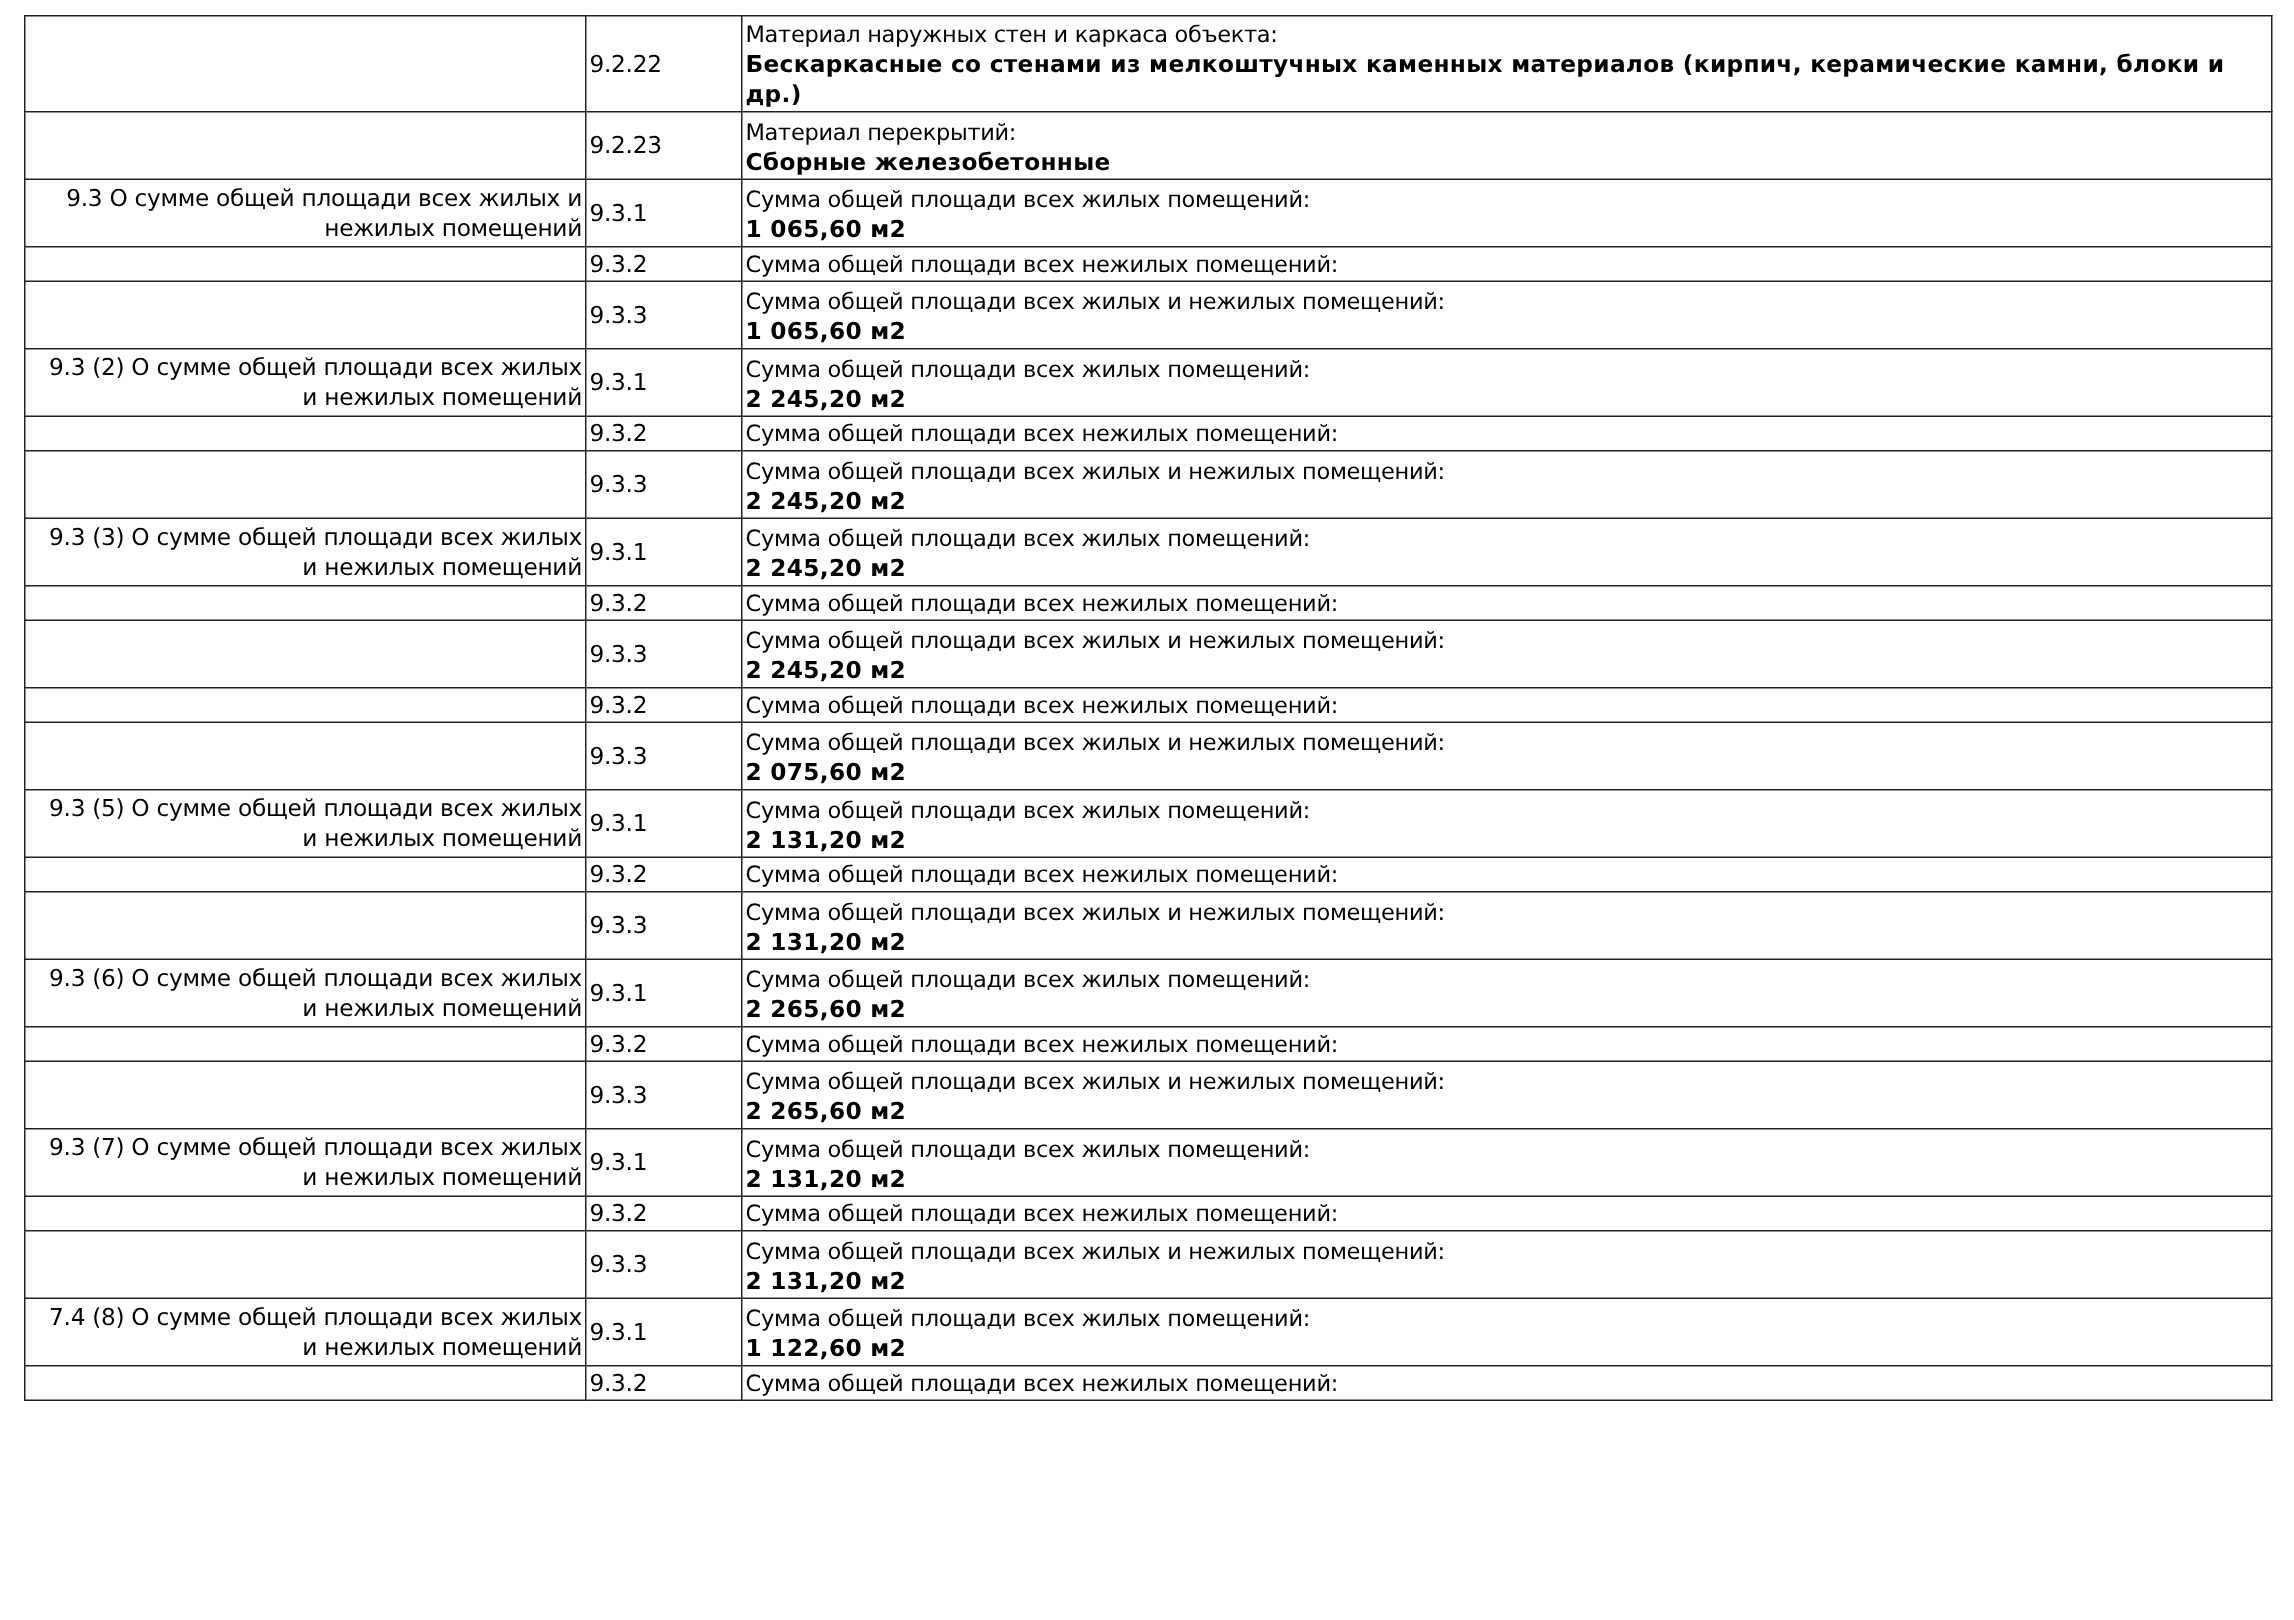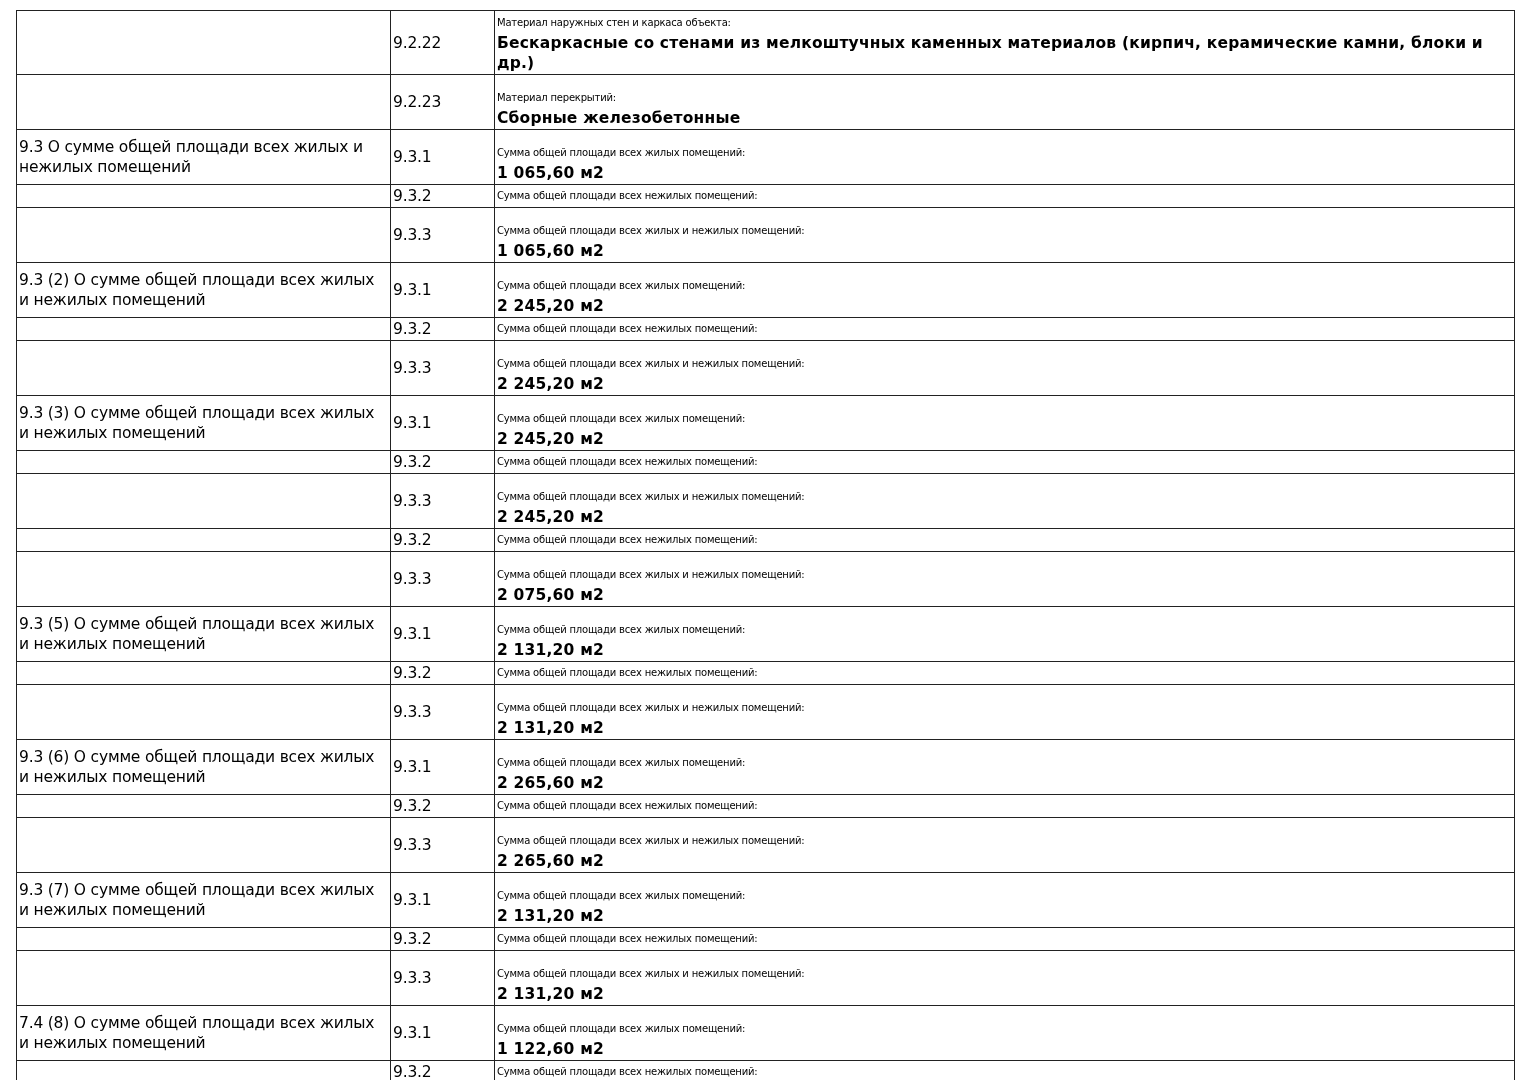--- a/index.html
+++ b/index.html
@@ -3,33 +3,33 @@
 <meta charset="utf-8">
 <style>
   html, body { margin: 0; padding: 0; background: #ffffff; }
   body { width: 1529px; height: 1080px; position: relative; overflow: hidden;
          font-family: "DejaVu Sans", sans-serif; color: #000; }
   table.doc { position: absolute; left: 16px; top: 10px; width: 1498px;
               border-collapse: collapse; table-layout: fixed; }
   table.doc td { border: 1.5px solid #222; vertical-align: middle; padding: 0 2px;
                  font-size: 15.5px; line-height: 20px; overflow: hidden; }
   col.c1 { width: 374px; } col.c2 { width: 104px; } col.c3 { width: 1020px; }
-  .lbl { font-family: "DejaVu Sans", sans-serif; font-weight: normal; font-size: 10px; letter-spacing: -0.2px; }
+  .lbl { font-family: "DejaVu Sans", sans-serif; font-weight: normal; font-size: 15px; letter-spacing: -0.2px; }
   .val { font-family: "DejaVu Sans", sans-serif; font-weight: bold; font-size: 15.5px; letter-spacing: 0.2px; }
   .code { font-size: 15px; letter-spacing: -0.2px; margin-left: 38px; }
   .sec { font-size: 15px; letter-spacing: -0.2px; }
   .cellwrap { display: block; }
   tr.h3 td { height: 62px; }
   tr.h2 td { height: 42px; }
   tr.h1 td { height: 22px; }
   td.c3cell { vertical-align: top; }
-  tr.h2 td.c3cell { padding-top: 12px; }
+  tr.h2 td.c3cell { padding-top: 2px; }
   tr.h3 td.c3cell { padding-top: 1px; }
   tr.h1 td.c3cell { vertical-align: middle; margin-top: 44px; }
-  td.c1cell { vertical-align: top; }
+  td.c1cell { vertical-align: top; text-align: right; }
   tr.h1 td.c1cell { vertical-align: middle; }
 </style>
 </head>
 <body>
 
 <table class="doc">
   <colgroup>
       <col class="c1">
       <col class="c2">
       <col class="c3">

